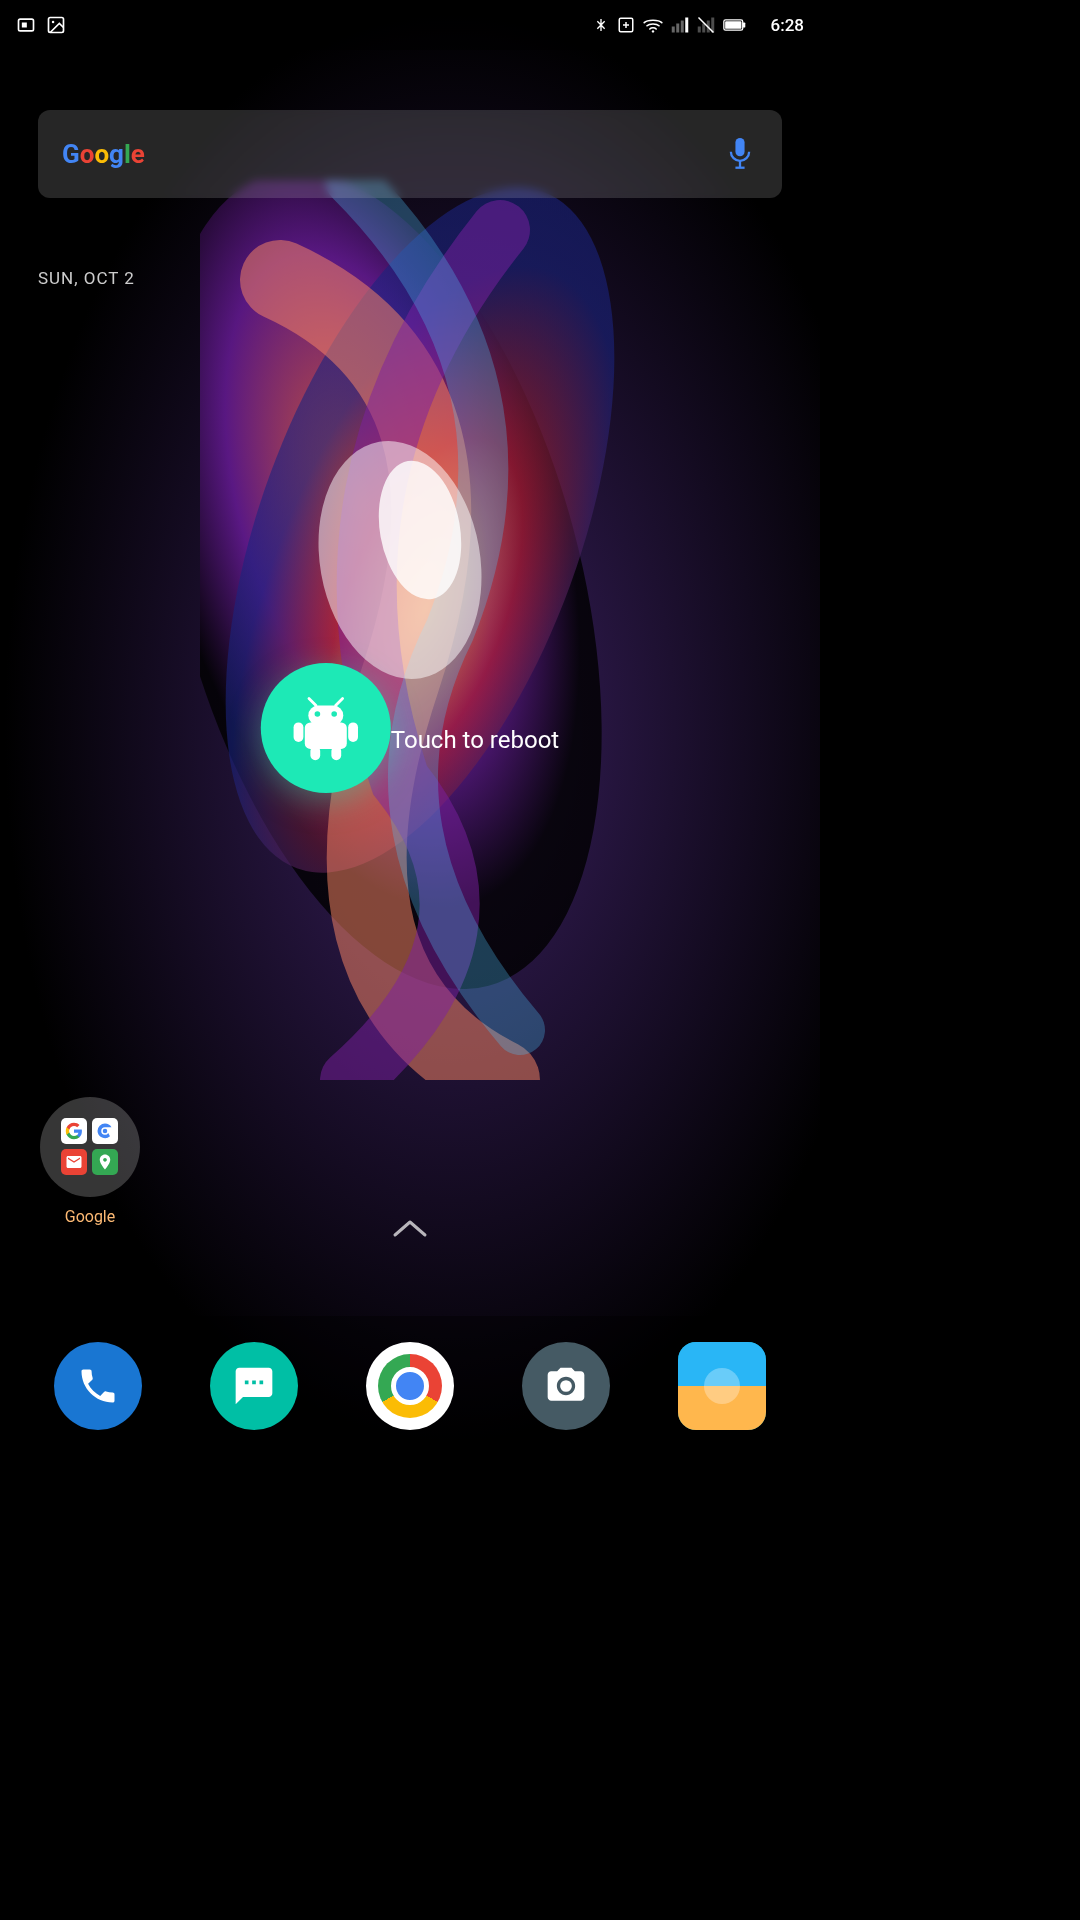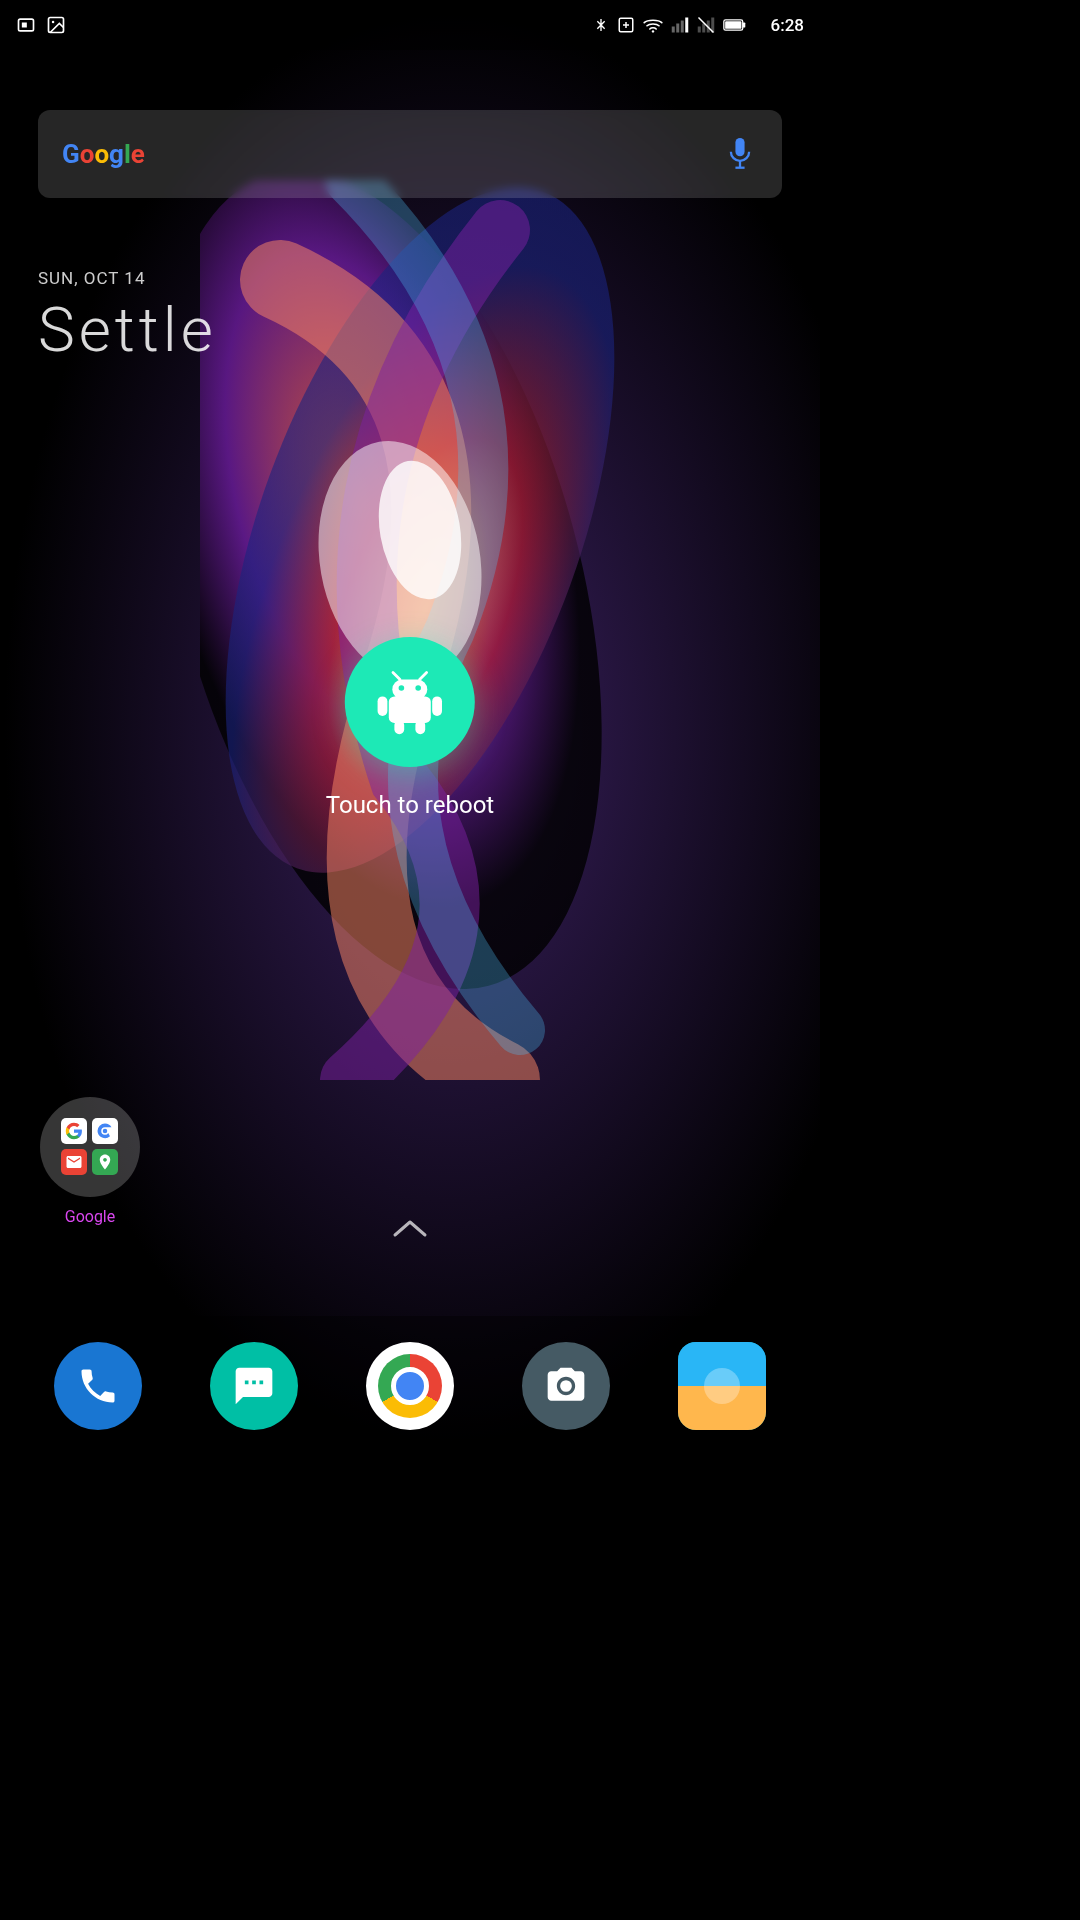--- a/index.html
+++ b/index.html
@@ -131,21 +131,20 @@
       letter-spacing: 4px;
     }
 
     
     .reboot-overlay {
       position: absolute;
       top: 50%;
       left: 50%;
       transform: translate(-50%, -50%);
       display: flex;
-      flex-direction: column;
       align-items: center;
       z-index: 50;
     }
 
     .reboot-button {
       width: 130px;
       height: 130px;
       background: #1de9b6;
       border-radius: 50%;
       display: flex;
@@ -204,21 +203,21 @@
       width: 26px;
       height: 26px;
       border-radius: 5px;
       display: flex;
       align-items: center;
       justify-content: center;
       font-size: 13px;
     }
 
     .app-label {
-      color: #d946ef;
+      color: #fdba74;
       font-size: 16px;
       text-shadow: 0 1px 3px rgba(0,0,0,0.8);
     }
 
     
     .up-chevron {
       position: absolute;
       bottom: 210px;
       left: 50%;
       transform: translateX(-50%);
@@ -394,23 +393,22 @@
     <svg width="28" height="32" viewBox="0 0 24 28" fill="none">
       <rect x="8" y="0" width="8" height="16" rx="4" fill="#4285F4"></rect>
       <path d="M4 12c0 4.4 3.6 8 8 8s8-3.6 8-8" stroke="#4285F4" stroke-width="2" fill="none"></path>
       <line x1="12" y1="20" x2="12" y2="26" stroke="#4285F4" stroke-width="2"></line>
       <line x1="8" y1="26" x2="16" y2="26" stroke="#4285F4" stroke-width="2"></line>
     </svg>
   </div>
 </div>
 
 <div class="date-section">
-  <div class="date-text">SUN, OCT 14</div>
+  <div class="date-text">SUN, OCT 2</div>
   <div class="tagline">
-    <div>Settle</div>
   </div>
 </div>
 
 <div class="reboot-overlay">
   <div class="reboot-button">
 
     <svg width="70" height="70" viewBox="0 0 100 100" fill="white">
 
       <rect x="20" y="42" width="60" height="38" rx="8" fill="white"></rect>
 

